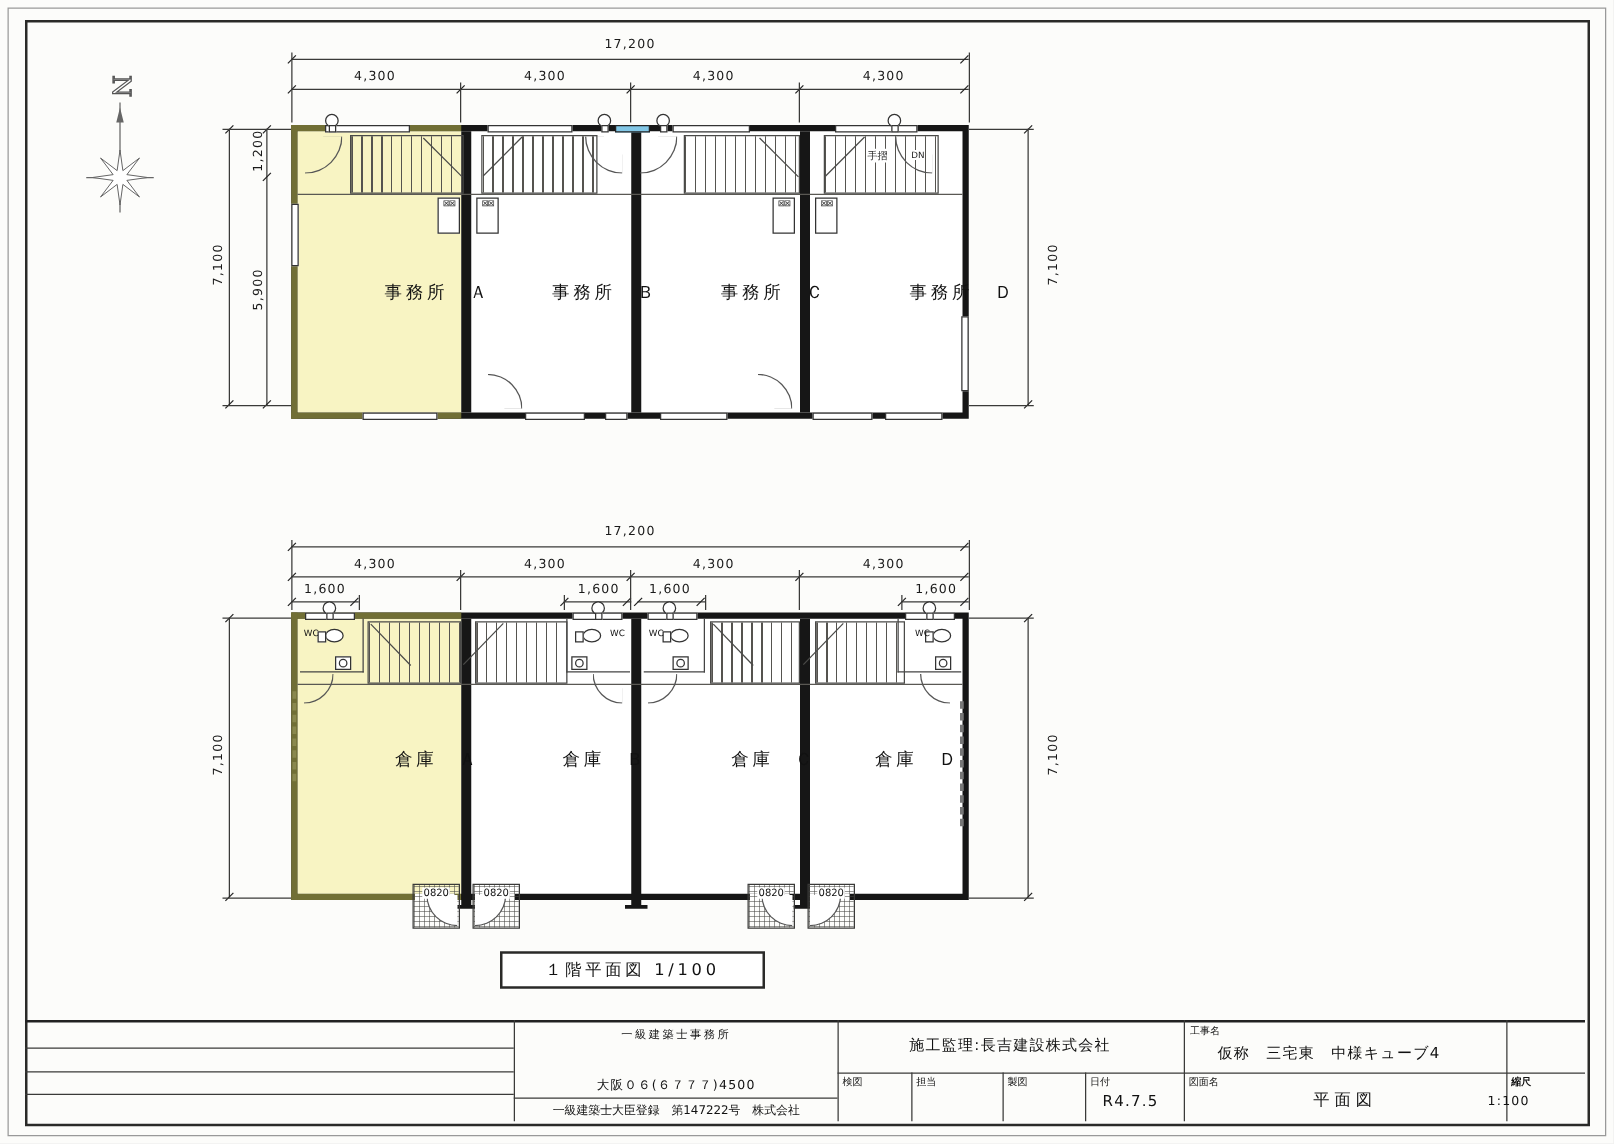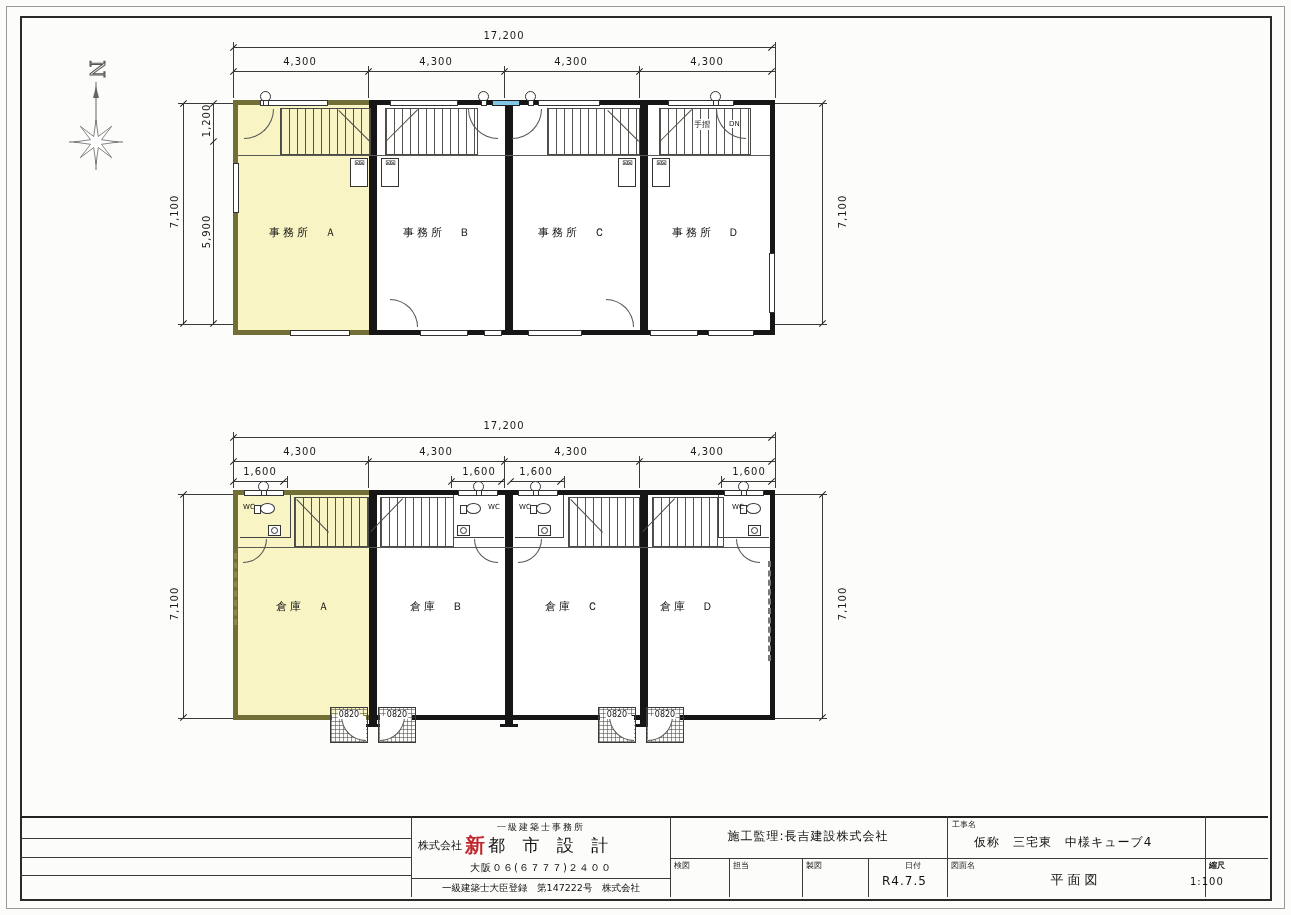--- a/index.html
+++ b/index.html
@@ -10,21 +10,21 @@
   .vline{position:absolute;width:1px;background:#3a3a38;}
   .tk{position:absolute;width:9px;height:1px;background:#222;transform:rotate(-45deg);}
   .dim{position:absolute;font-size:10px;white-space:nowrap;transform:translateX(-50%);letter-spacing:1px;}
   .vdim{position:absolute;font-size:10px;white-space:nowrap;transform:rotate(-90deg);letter-spacing:1px;}
   .plan{position:absolute;border:5px solid #161616;background:#fff;box-sizing:content-box;}
   .pwall{position:absolute;top:0;width:8px;background:#161616;}
   .stair{position:absolute;border:1px solid #4a4a48;background:
      repeating-linear-gradient(90deg,#55534f 0 1px,transparent 1px 8px);}
   .sd{position:absolute;height:1px;background:#4a4a48;transform-origin:left top;}
   .corr{position:absolute;height:1px;background:#5a5853;}
-  .roomlabel{position:absolute;font-size:11px;letter-spacing:3px;white-space:nowrap;transform:translateX(-50%);color:#111;}
+  .roomlabel{position:absolute;font-size:14px;letter-spacing:3px;white-space:nowrap;transform:translateX(-50%);color:#111;margin-left:46px;}
   .arc{position:absolute;box-sizing:border-box;}
   .arc-br{border-right:1px solid #555;border-bottom:1px solid #555;border-radius:0 0 100% 0;}
   .arc-bl{border-left:1px solid #555;border-bottom:1px solid #555;border-radius:0 0 0 100%;}
   .arc-tr{border-right:1px solid #555;border-top:1px solid #555;border-radius:0 100% 0 0;}
   .winslit{position:absolute;height:4px;background:#fff;border:1px solid #333;}
   .vslit{position:absolute;width:4px;background:#fff;border:1px solid #333;}
   .vent{position:absolute;width:9px;height:9px;border:1px solid #333;border-radius:50%;background:#fff;}
   .vent::after{content:"";position:absolute;left:2px;top:8px;width:4px;height:4px;border:1px solid #333;background:#fff;}
   .kitch{position:absolute;width:16px;height:27px;border:1px solid #333;background:#fff;font-size:7px;
          line-height:9px;text-align:center;letter-spacing:-1px;color:#333;}
@@ -165,21 +165,21 @@
     <div class="winslit" style="left:246px;top:225px;width:16px;"></div>
     <div class="winslit" style="left:290px;top:225px;width:52px;"></div>
     <div class="winslit" style="left:412px;top:225px;width:46px;"></div>
     <div class="winslit" style="left:470px;top:225px;width:44px;"></div>
     <div class="arc arc-tr" style="left:152px;top:194px;width:28px;height:28px;"></div>
     <div class="arc arc-tr" style="left:368px;top:194px;width:28px;height:28px;"></div>
 
     <div class="roomlabel" style="left:66px;top:120px;">事務所　Ａ</div>
     <div class="roomlabel" style="left:200px;top:120px;">事務所　Ｂ</div>
     <div class="roomlabel" style="left:335px;top:120px;">事務所　Ｃ</div>
-    <div class="roomlabel" style="left:469px;top:120px;">事務所　Ｄ</div>
+    <div class="roomlabel" style="left:486px;top:120px;">事務所　Ｄ</div>
   </div>
 
 
   <div class="dim" style="left:504px;top:420px;">17,200</div>
   <div class="hline" style="left:233px;top:437px;width:542px;">
     <i class="tk" style="left:-4px;top:0;"></i>
       <i class="tk" style="left:534px;top:0;"></i>
   </div>
   <div class="dim" style="left:300px;top:446px;">4,300</div>
   <div class="dim" style="left:436px;top:446px;">4,300</div>
@@ -317,52 +317,50 @@
     <div class="stoop" style="left:360px;top:212px;">
       <i class="stooparc arc arc-bl" style="right:1px;"></i>
       <span class="tag">0820</span>
       </div>
     <div class="stoop" style="left:408px;top:212px;">
       <i class="stooparc arc arc-br" style="left:1px;"></i>
       <span class="tag">0820</span>
       </div>
   </div>
 
+  <div class="caption" style="left:400px;top:761px;width:208px;height:26px;">
+    <span>１階平面図  1/100</span>
+  </div>
 
   <div class="hline" style="left:20px;top:816px;width:1248px;height:2px;background:#222;"></div>
 
   <div class="hline" style="left:20px;top:838px;width:391px;"></div>
   <div class="hline" style="left:20px;top:857px;width:391px;"></div>
   <div class="hline" style="left:20px;top:875px;width:391px;"></div>
   <div class="vline" style="left:411px;top:816px;height:81px;"></div>
 
   <div class="tb ctr" style="left:541px;top:821px;font-size:9px;letter-spacing:2px;">一級建築士事務所</div>
-  <div class="tb" style="left:418px;top:832px;display:flex;align-items:center;gap:3px;">
-    <span style="font-size:11px;">株式会社</span>
-    <span style="font-size:20px;color:#c0272d;font-weight:bold;">新</span>
-    <span style="font-size:17px;letter-spacing:6px;">都 市 設 計</span>
-  </div>
-  <div class="tb ctr" style="left:541px;top:861px;font-size:10px;letter-spacing:1px;">大阪０６(６７７７)２４００</div>
+  <div class="tb ctr" style="left:541px;top:861px;font-size:10px;letter-spacing:1px;">大阪０６(６７７７)4500</div>
   <div class="hline" style="left:411px;top:878px;width:259px;"></div>
   <div class="tb ctr" style="left:541px;top:882px;font-size:9.5px;">一級建築士大臣登録　第147222号　株式会社</div>
   <div class="vline" style="left:670px;top:816px;height:81px;"></div>
 
   <div class="hline" style="left:670px;top:858px;width:598px;"></div>
   <div class="vline" style="left:947px;top:816px;height:81px;"></div>
   <div class="vline" style="left:1205px;top:816px;height:81px;"></div>
   <div class="vline" style="left:729px;top:858px;height:39px;"></div>
   <div class="vline" style="left:802px;top:858px;height:39px;"></div>
   <div class="vline" style="left:868px;top:858px;height:39px;"></div>
 
   <div class="tb ctr" style="left:808px;top:828px;font-size:12px;letter-spacing:1px;">施工監理:長吉建設株式会社</div>
   <div class="tb" style="left:952px;top:819px;font-size:8px;">工事名</div>
   <div class="tb" style="left:974px;top:834px;font-size:12px;letter-spacing:1px;">仮称　三宅東　中様キューブ4</div>
   <div class="tb" style="left:674px;top:860px;font-size:8px;">検図</div>
   <div class="tb" style="left:733px;top:860px;font-size:8px;">担当</div>
   <div class="tb" style="left:806px;top:860px;font-size:8px;">製図</div>
-  <div class="tb" style="left:872px;top:860px;font-size:8px;margin-left:33px;">日付</div>
+  <div class="tb" style="left:872px;top:860px;font-size:8px;">日付</div>
   <div class="tb" style="left:882px;top:874px;font-size:12px;letter-spacing:1px;">R4.7.5</div>
   <div class="tb" style="left:951px;top:860px;font-size:8px;">図面名</div>
   <div class="tb ctr" style="left:1076px;top:871px;font-size:13px;letter-spacing:4px;">平面図</div>
   <div class="tb" style="left:1209px;top:860px;font-size:8px;font-weight:bold;">縮尺</div>
   <div class="tb" style="left:1190px;top:876px;font-size:10px;letter-spacing:1px;">1:100</div>
 
 </div>
 
 </body></html>

